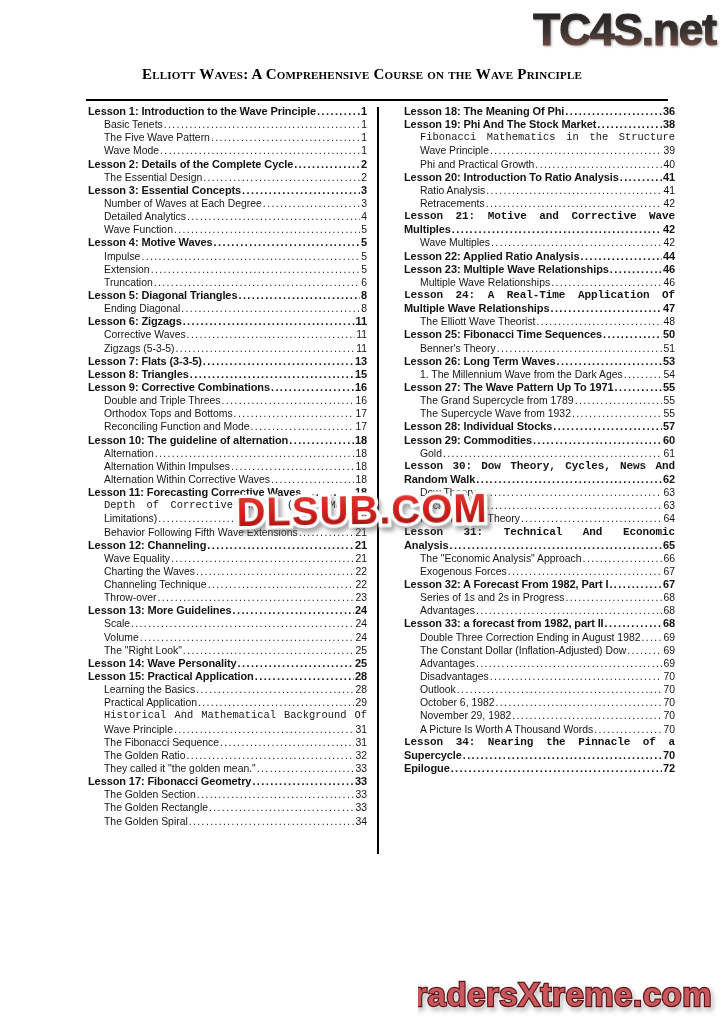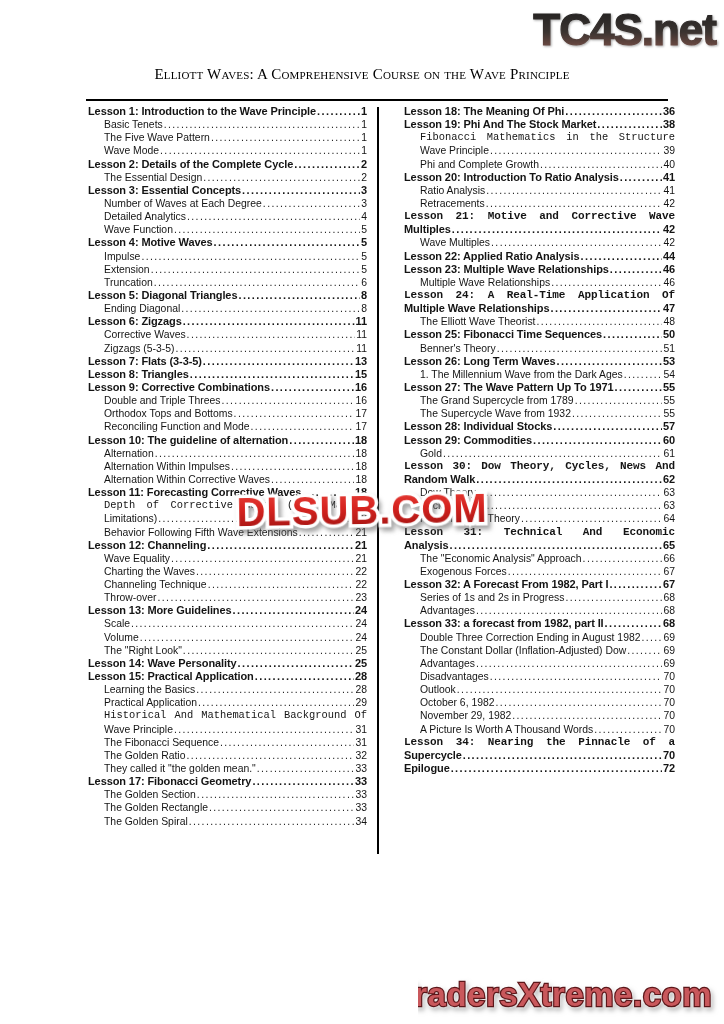--- a/index.html
+++ b/index.html
@@ -4,21 +4,21 @@
 <style>
   html,body{margin:0;padding:0;}
   body{
     width:724px;height:1024px;position:relative;overflow:hidden;
     background:#ffffff;color:#141414;
     font-family:"Liberation Sans","DejaVu Sans",sans-serif;
   }
   .page-title{
     position:absolute;top:66px;left:0;width:724px;text-align:center;
     font-family:"Liberation Serif","DejaVu Serif",serif;
-    font-weight:normal;font-variant:small-caps;font-size:15px;
+    font-weight:bold;font-variant:small-caps;font-size:15px;
     letter-spacing:.2px;color:#000;
   }
   .title-rule{position:absolute;left:86px;top:99px;width:582px;height:2px;background:#000;}
   .col-divider{position:absolute;left:377px;top:107px;width:2px;height:747px;background:#000;}
   .toc-col{position:absolute;top:105px;font-size:10.4px;line-height:13.15px;}
   .toc-col.left{left:88px;width:279px;}
   .toc-col.right{left:404px;width:271px;}
   .line{display:flex;align-items:baseline;height:13.15px;white-space:nowrap;}
   .line .t{flex:0 0 auto;}
   .line .dots{flex:1 1 auto;overflow:hidden;min-width:4px;margin:0 1px;}
@@ -344,21 +344,21 @@
       <span class="dots"></span>
       <span class="p">38</span>
     </div>
     <div class="line ind just">Fibonacci Mathematics in the Structure of the</div>
     <div class="line ind">
       <span class="t">Wave Principle</span>
       <span class="dots"></span>
       <span class="p">39</span>
     </div>
     <div class="line ind">
-      <span class="t">Phi and Complete Growth</span>
+      <span class="t">Phi and Practical Growth</span>
       <span class="dots"></span>
       <span class="p">40</span>
     </div>
     <div class="line bold">
       <span class="t">Lesson 20: Introduction To Ratio Analysis</span>
       <span class="dots"></span>
       <span class="p">41</span>
     </div>
     <div class="line ind">
       <span class="t">Ratio Analysis</span>

